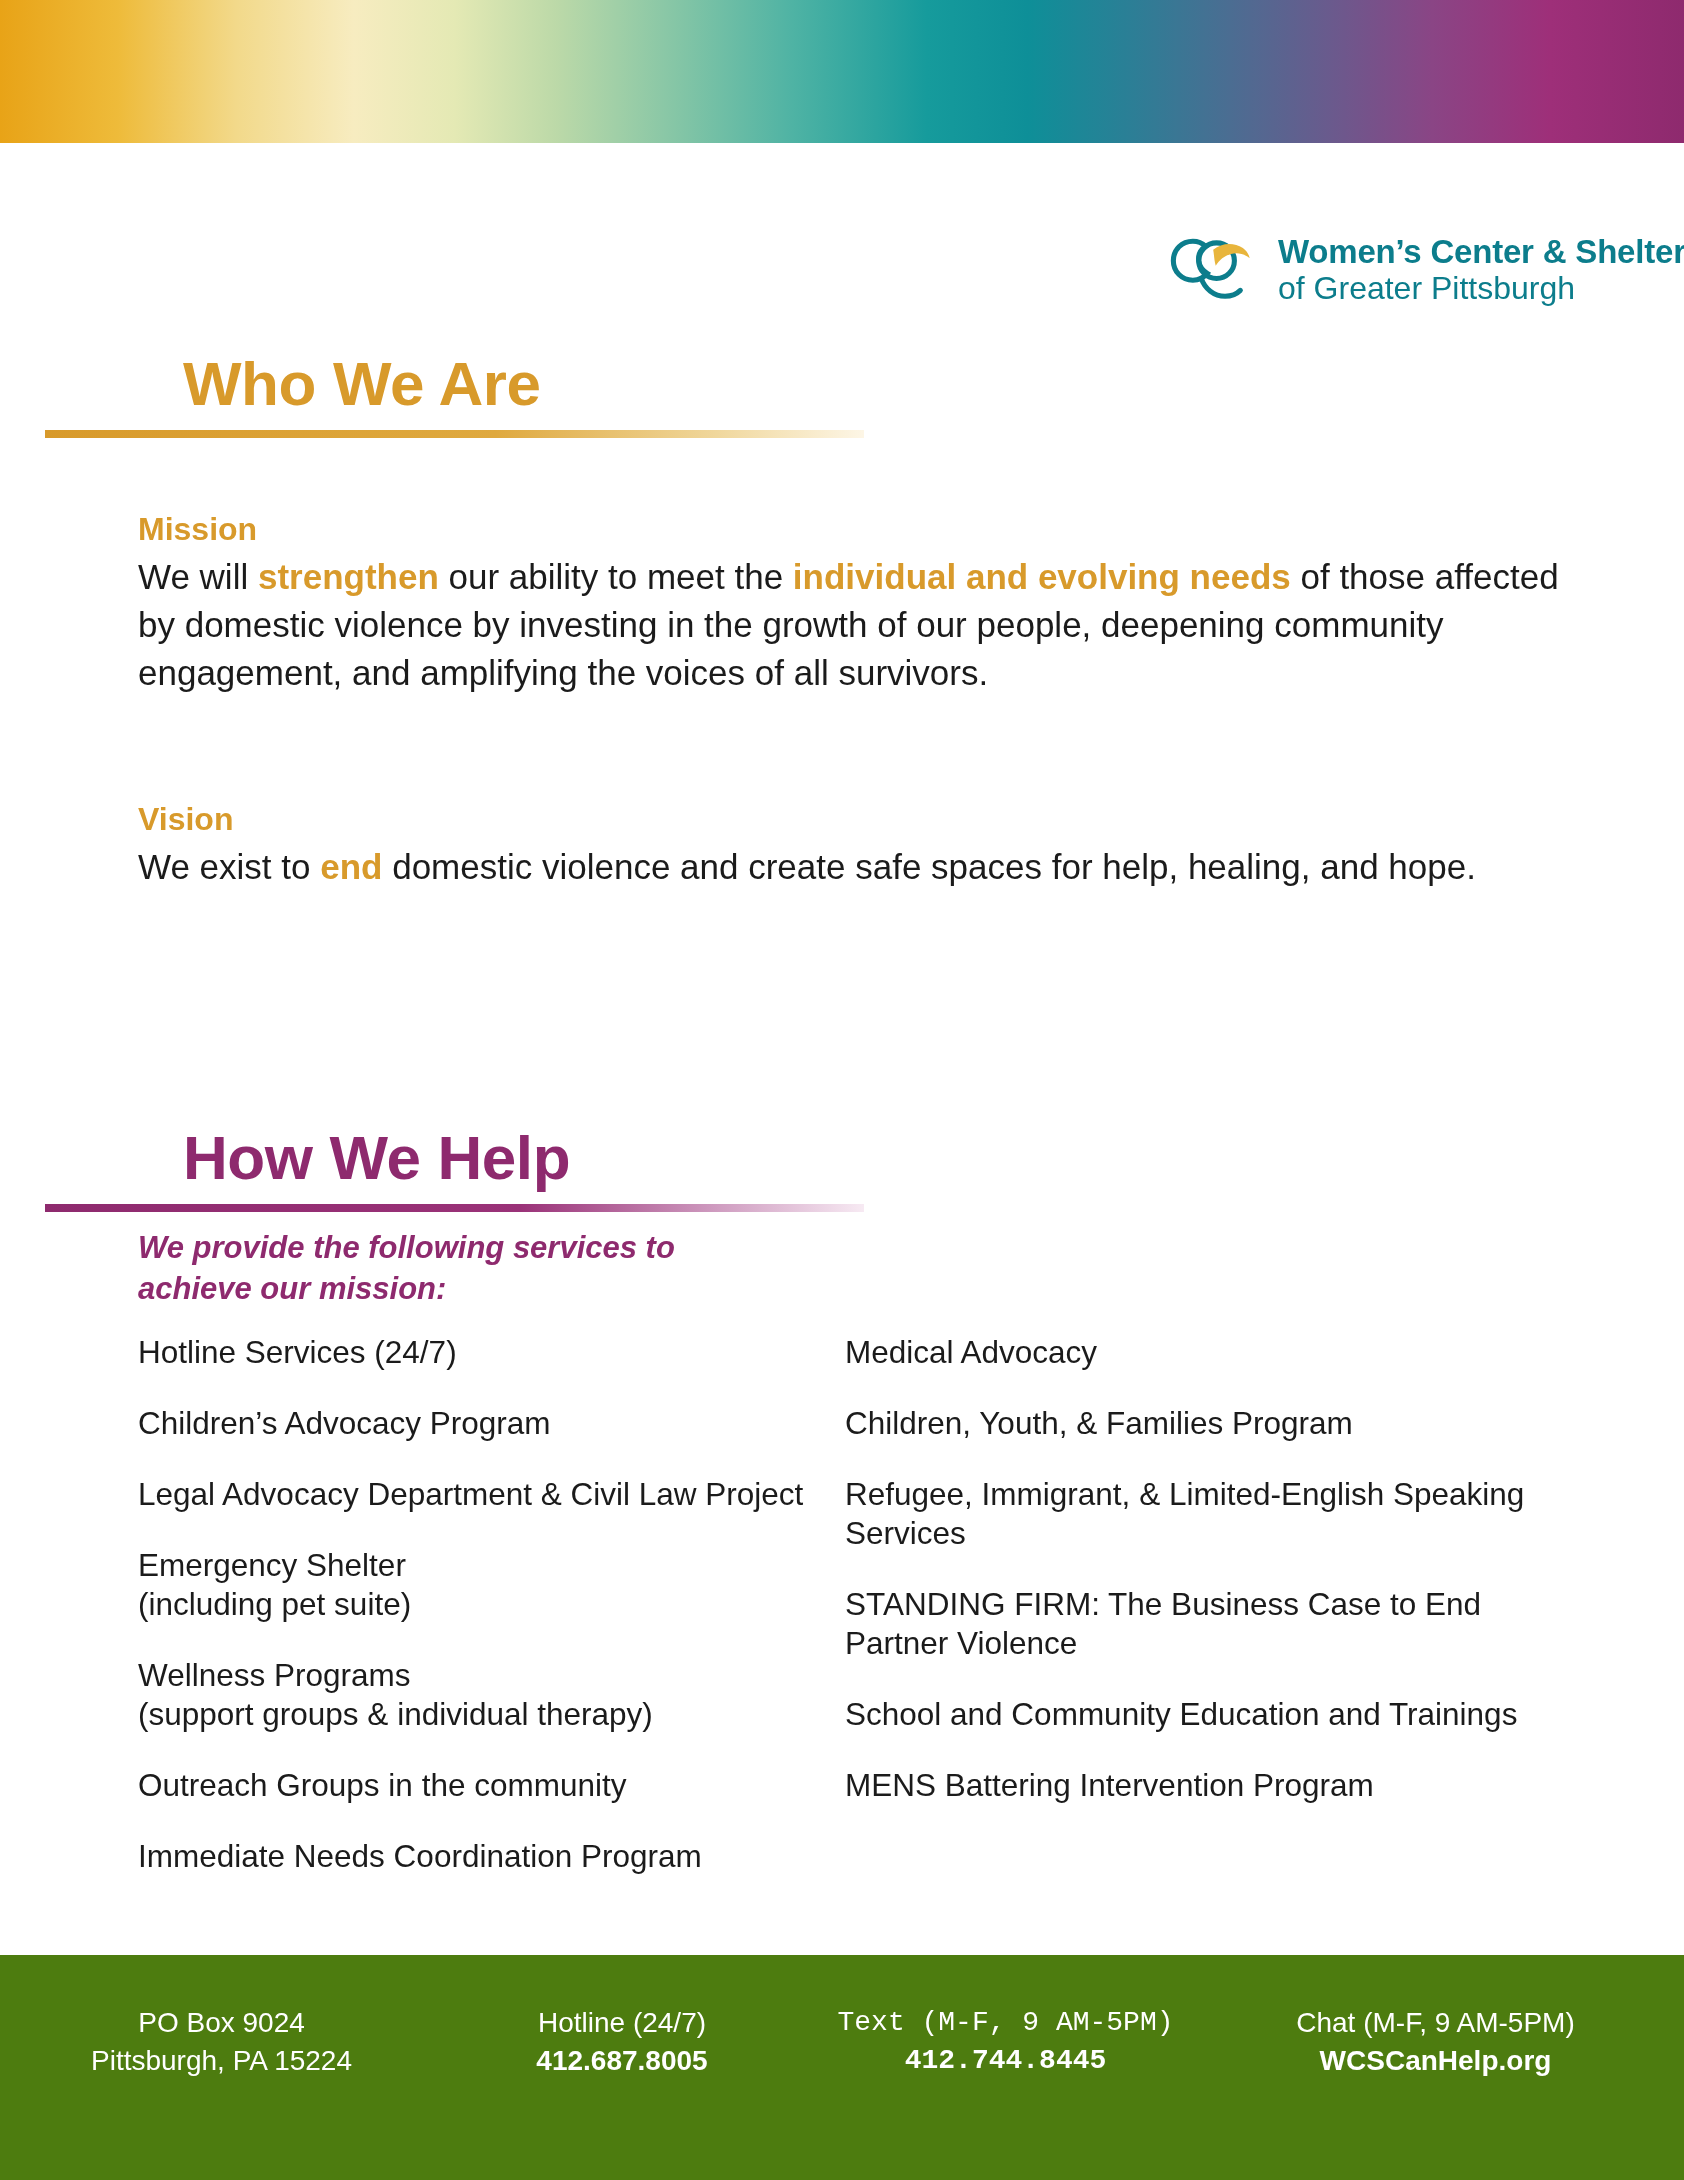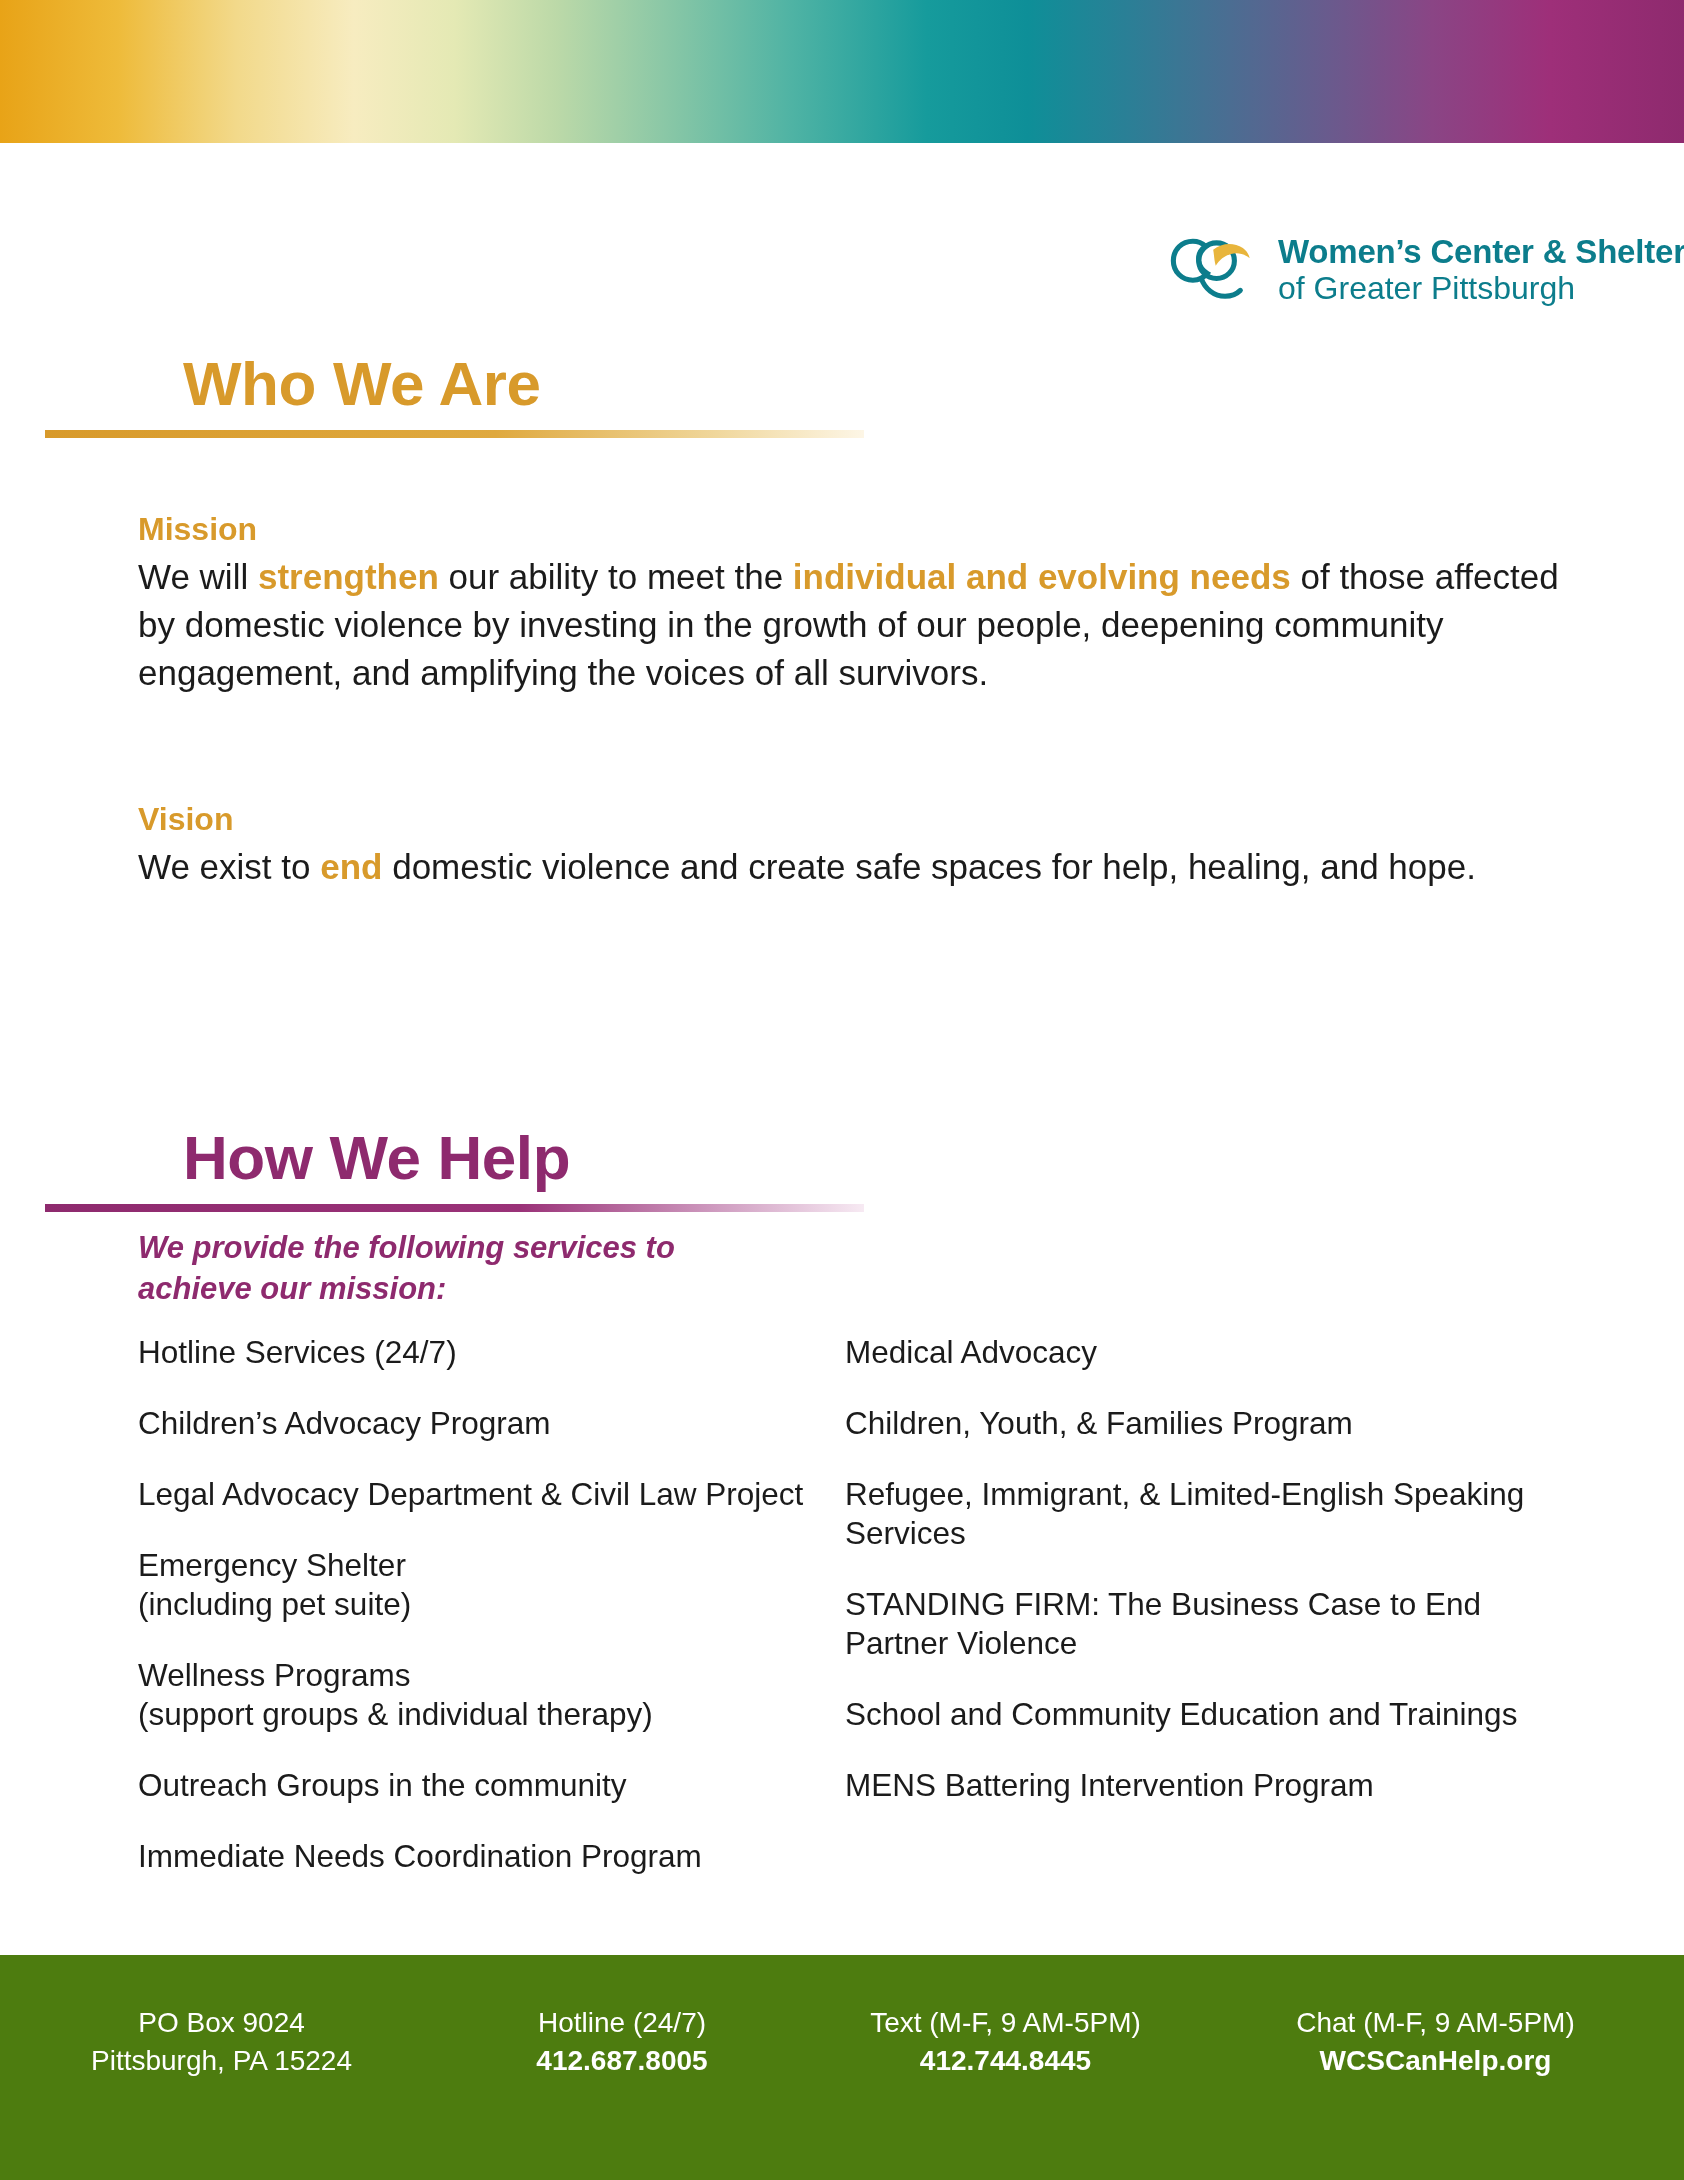--- a/index.html
+++ b/index.html
@@ -163,21 +163,21 @@
     align-items: flex-start;
   }
   .fcol {
     text-align: center;
     font-size: 28px;
     line-height: 1.35;
   }
   .fcol .strong { font-weight: bold; }
   #f-col1 { width: 443px; }
   #f-col2 { width: 358px; }
-  #f-col3 { width: 409px; }
+  #f-col3 { width: 409px; font-family: Liberation Mono, monospace; }
   #f-col4 { width: 451px; }
 </style>
 </head>
 <body>
 
 <div class="page">
 
   <div class="top-band"></div>
 
   <div class="logo-wrap">

